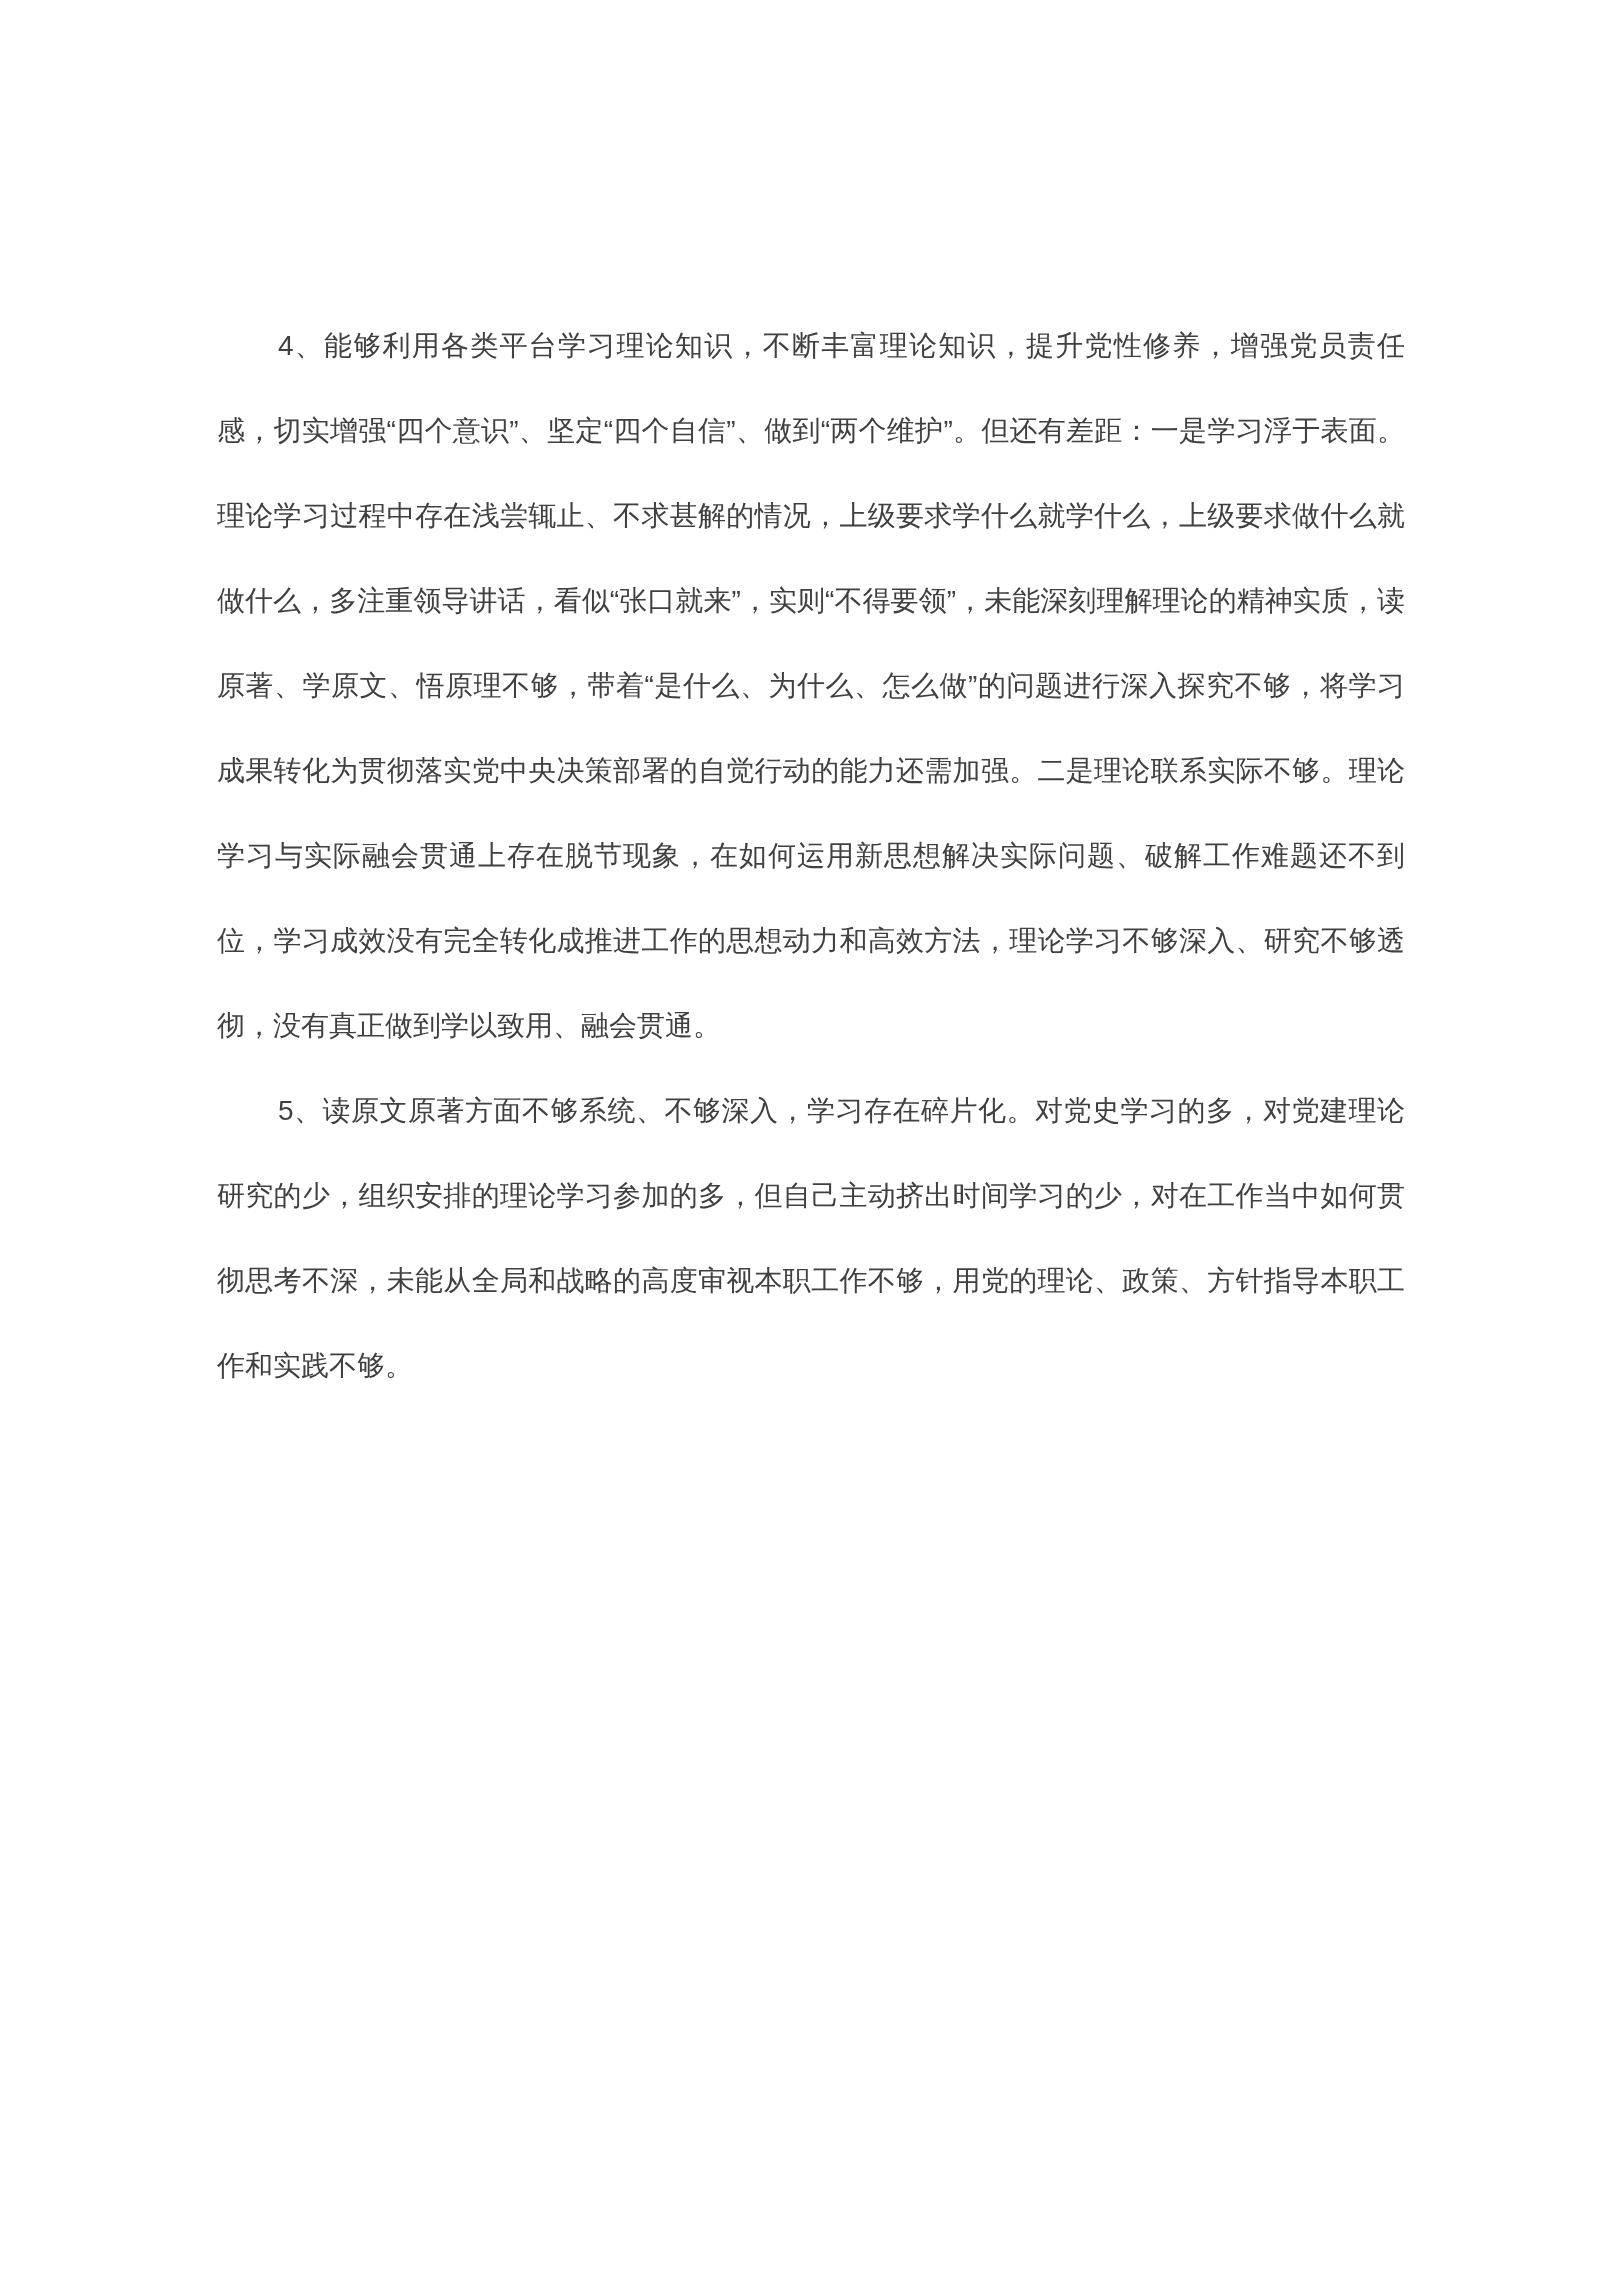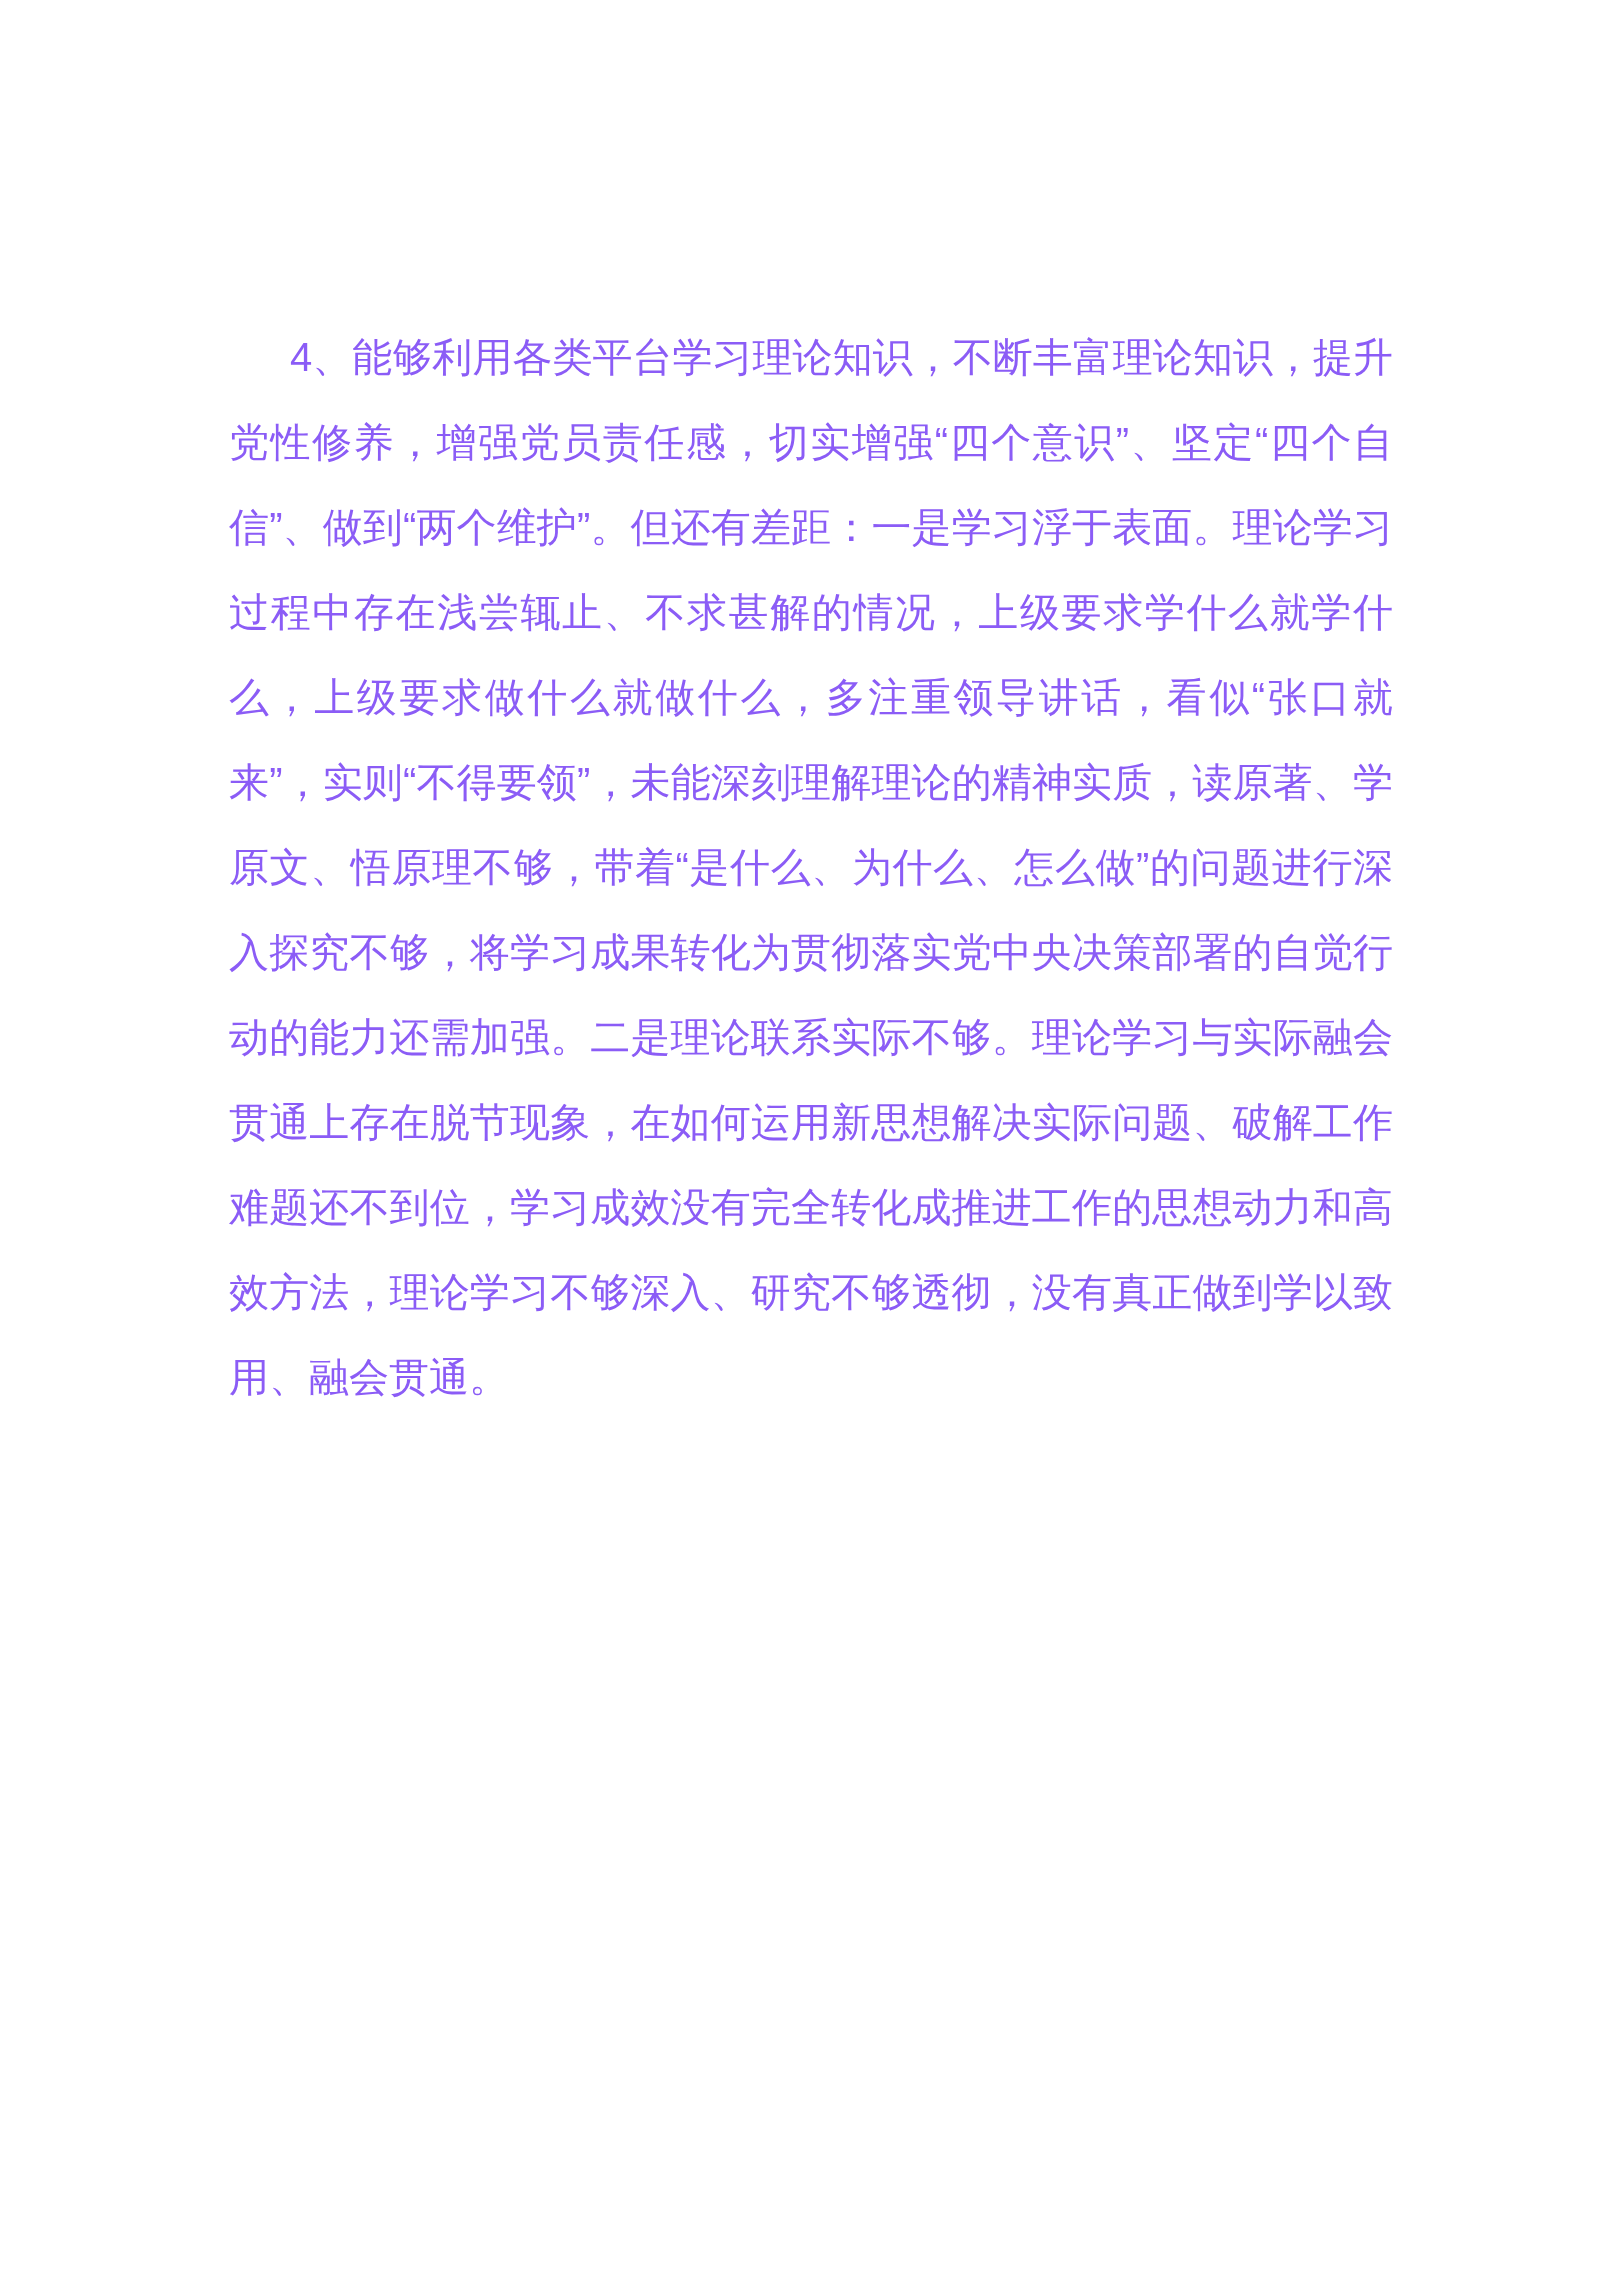--- a/index.html
+++ b/index.html
@@ -15,34 +15,35 @@
     overflow: hidden;
     font-family: "Liberation Sans", "DejaVu Sans", sans-serif;
   }
   .doc-body {
     position: absolute;
     left: 217px;
     top: 303px;
     width: 1188px;
   }
   .doc-paragraph {
-    margin: 12px;
+    margin: 0;
     padding: 0;
-    color: #8b5cf6;
-    font-size: 40px;
+    color: #404040;
+    font-size: 28px;
     line-height: 85px;
     text-align: justify;
     text-justify: inter-character;
     text-indent: 61px;
     letter-spacing: 0px;
     word-break: break-all;
     overflow-wrap: break-word;
   }
 </style>
 </head>
 <body>
 
 <div class="page">
   <div class="doc-body">
     <p class="doc-paragraph">4、能够利用各类平台学习理论知识，不断丰富理论知识，提升党性修养，增强党员责任感，切实增强“四个意识”、坚定“四个自信”、做到“两个维护”。但还有差距：一是学习浮于表面。理论学习过程中存在浅尝辄止、不求甚解的情况，上级要求学什么就学什么，上级要求做什么就做什么，多注重领导讲话，看似“张口就来”，实则“不得要领”，未能深刻理解理论的精神实质，读原著、学原文、悟原理不够，带着“是什么、为什么、怎么做”的问题进行深入探究不够，将学习成果转化为贯彻落实党中央决策部署的自觉行动的能力还需加强。二是理论联系实际不够。理论学习与实际融会贯通上存在脱节现象，在如何运用新思想解决实际问题、破解工作难题还不到位，学习成效没有完全转化成推进工作的思想动力和高效方法，理论学习不够深入、研究不够透彻，没有真正做到学以致用、融会贯通。</p>
+    <p class="doc-paragraph">5、读原文原著方面不够系统、不够深入，学习存在碎片化。对党史学习的多，对党建理论研究的少，组织安排的理论学习参加的多，但自己主动挤出时间学习的少，对在工作当中如何贯彻思考不深，未能从全局和战略的高度审视本职工作不够，用党的理论、政策、方针指导本职工作和实践不够。</p>
   </div>
 </div>
 
 
 </body></html>

